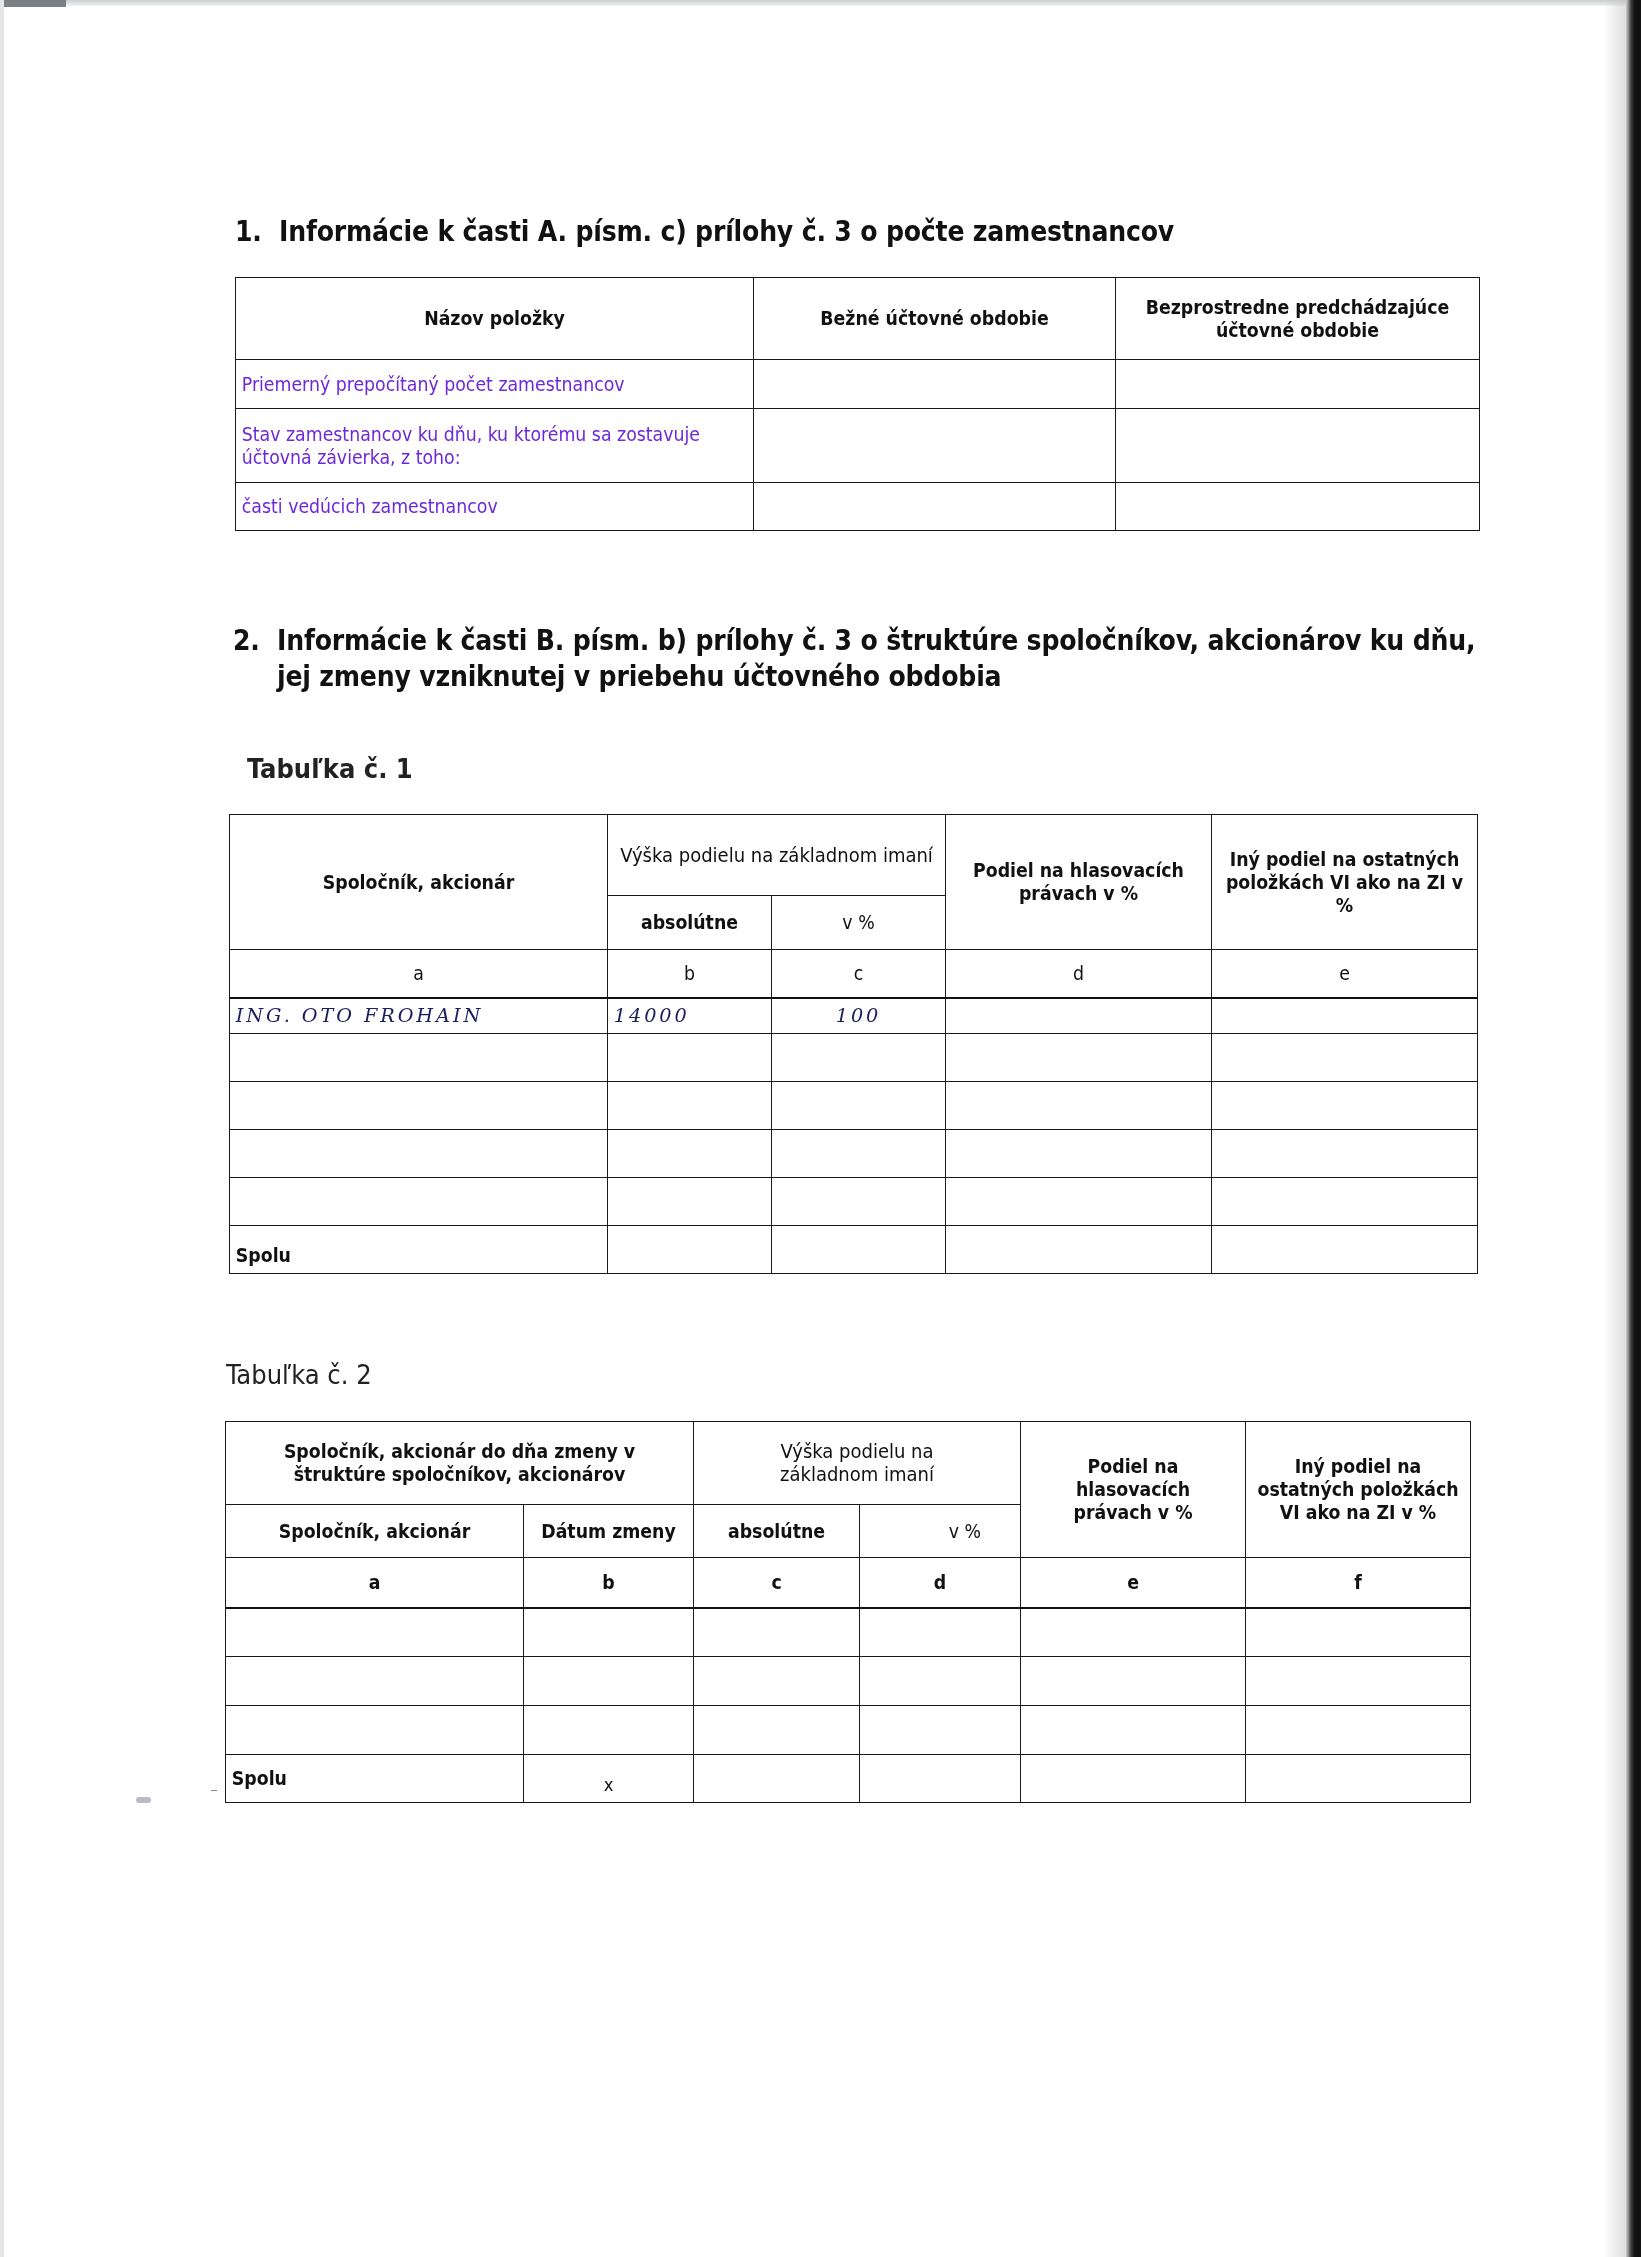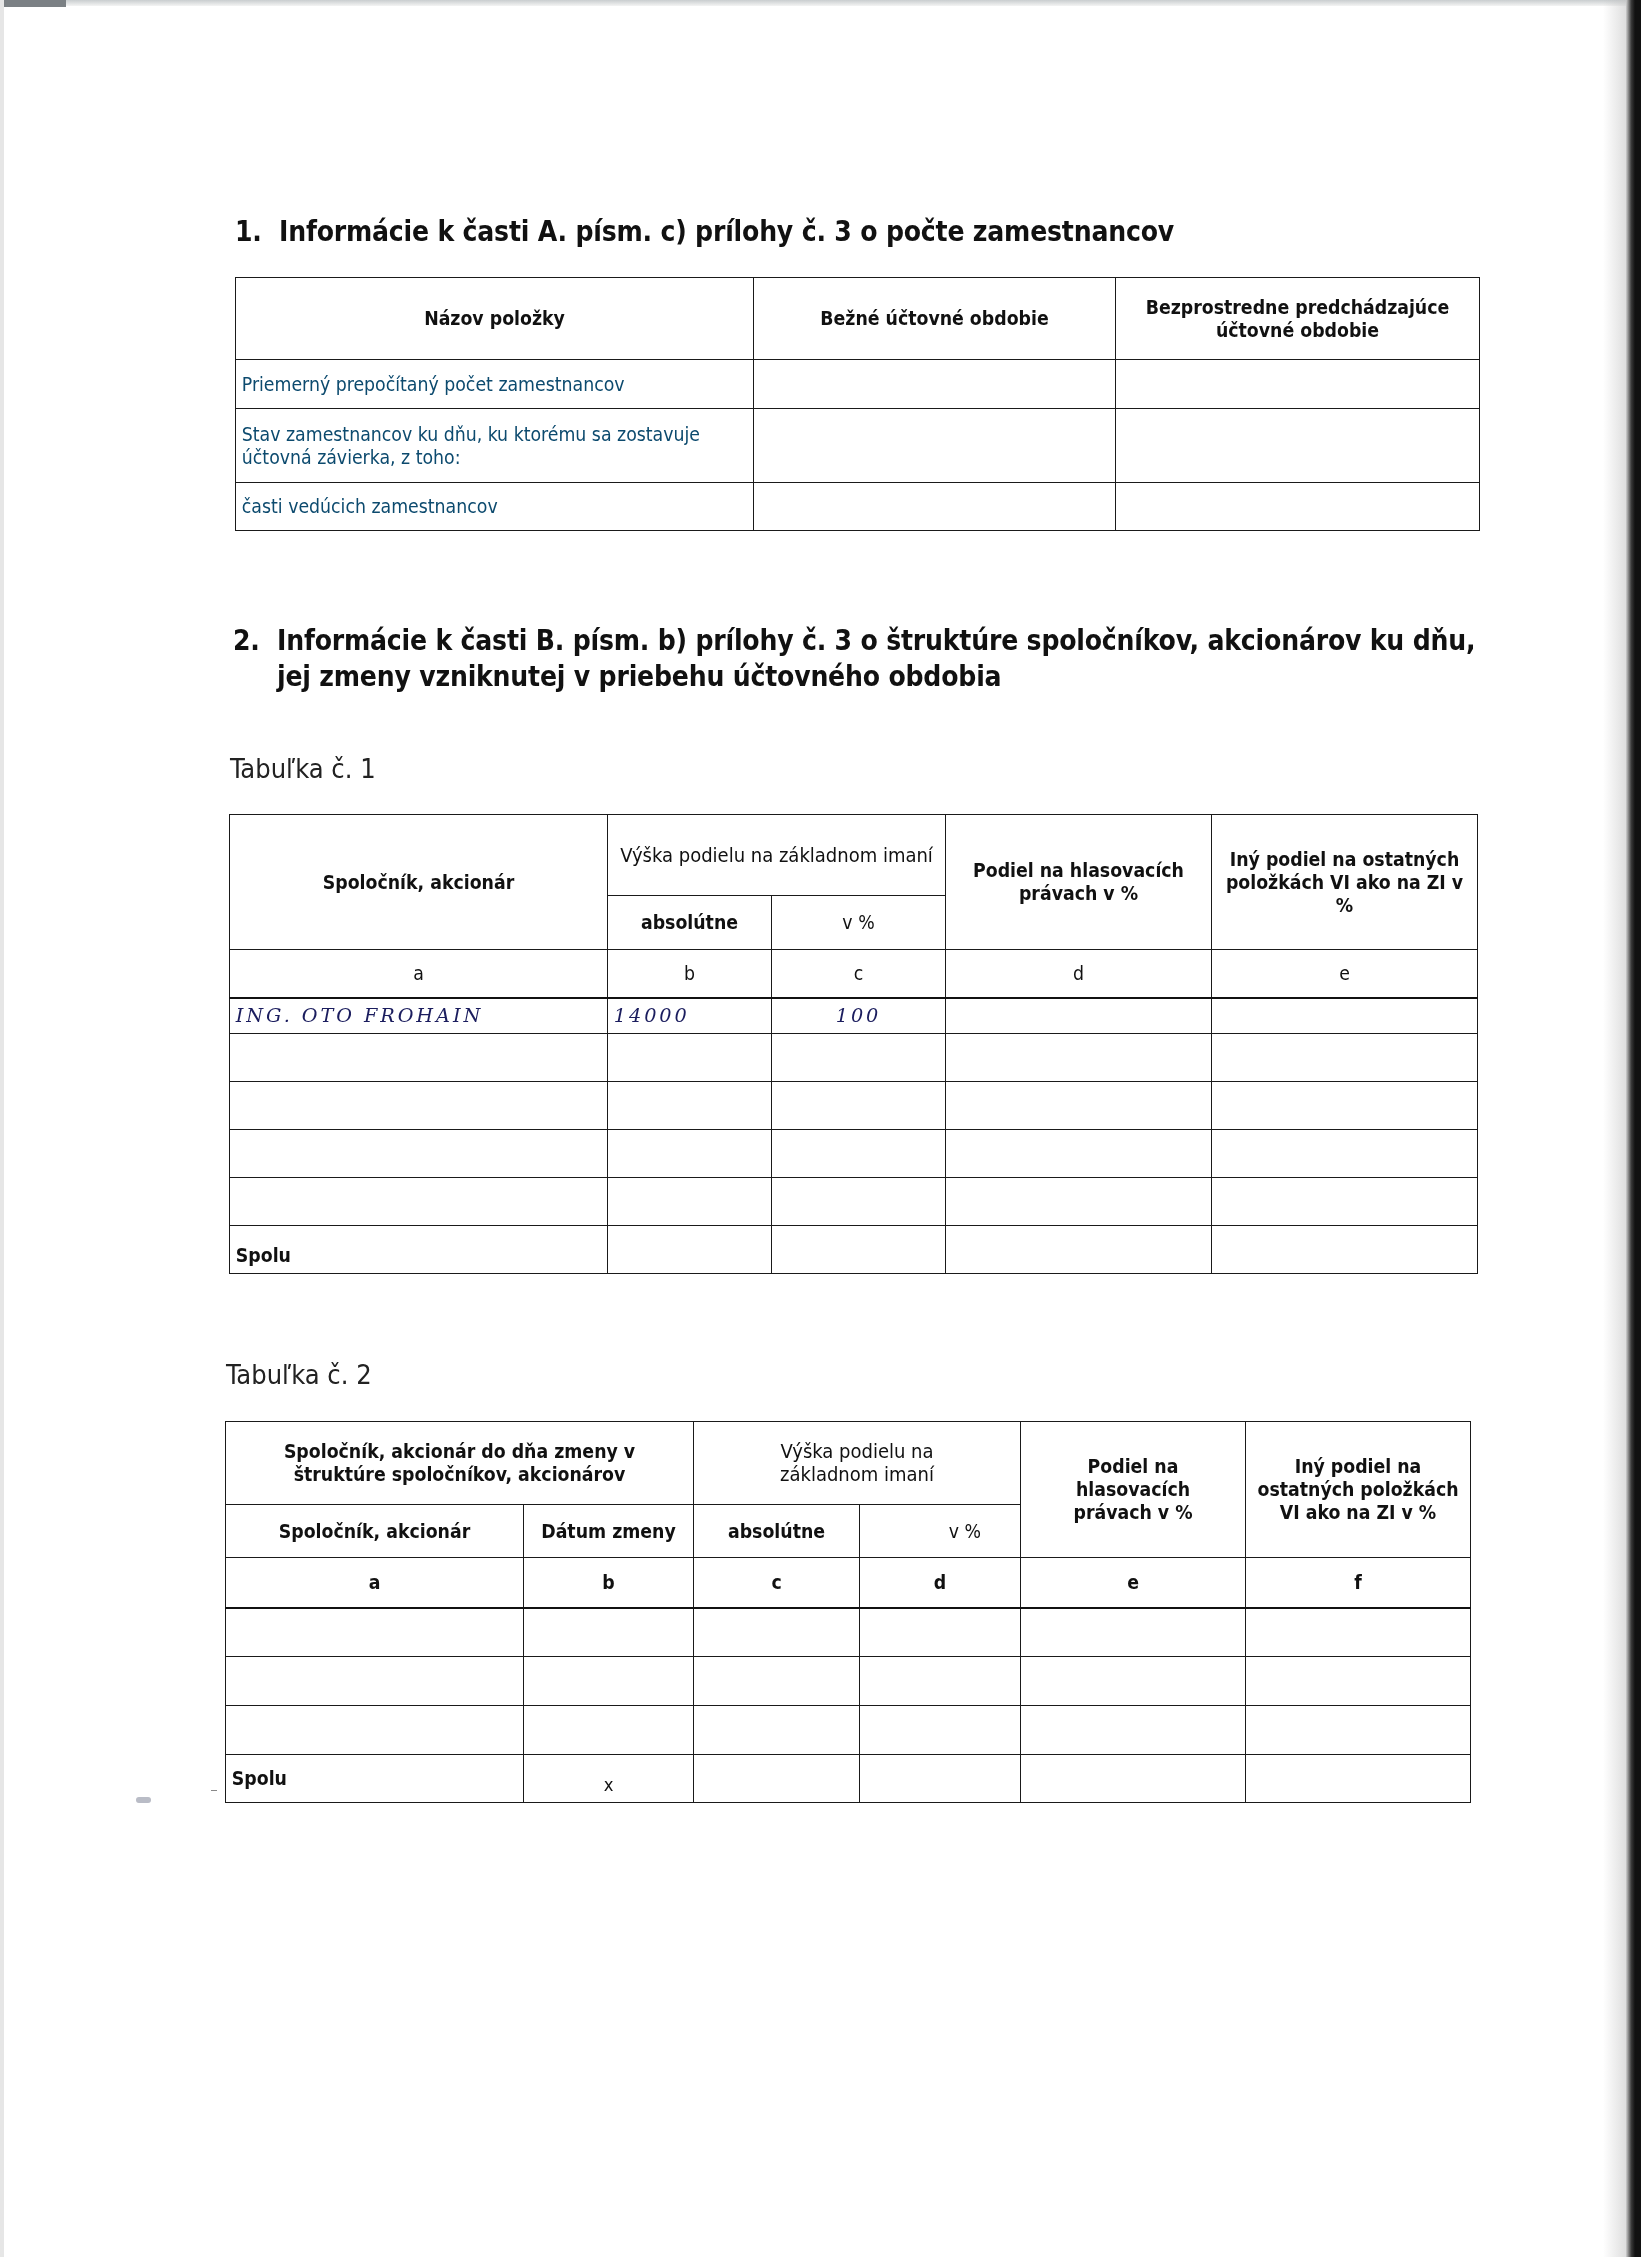--- a/index.html
+++ b/index.html
@@ -21,32 +21,32 @@
     background:#b9bcc6; border-radius:2.9px; }
   .dash-mark { position:absolute; left:211px; top:1790px; width:5.8px; height:1px; background:#888; }
 
   .heading { position:absolute; font-weight:bold; font-size:28px; line-height:36px; letter-spacing:-0.2px; margin:0; }
   .heading .num { display:inline-block; width:44px; }
   .h1 { left:235px; top:214px; }
   .h2 { left:233px; top:623px; width:1274px; }
   .h2 .line { display:block; white-space:nowrap; }
   .h2 .indent { padding-left:44px; }
   .caption { position:absolute; font-size:27px; color:#222; font-weight:normal; }
-  .cap1 { left:230px; top:753px; }
+  .cap1 { left:247px; top:753px;font-weight:bold; }
   .cap2 { left:226px; top:1359px; }
 
   table.grid { position:absolute; border-collapse:collapse; table-layout:fixed; }
   table.grid td, table.grid th {
     border:1.9px solid #1a1a1a; padding:0 5.8px; box-sizing:border-box;
     vertical-align:middle; text-align:center; font-size:19.3px; line-height:23px;
   }
   table.grid th { font-weight:bold; }
   table.grid td.left { text-align:left; padding-left:5.8px; }
   table.grid .thick-bottom { border-bottom:2.9px solid #111; }
-  .reg { font-weight:normal; font-size:18.3px; color:#0c4a6e; }
+  .reg { font-weight:normal; font-size:18.3px; color:#6d28d9; }
   .letter { font-weight:normal; font-size:20px; }
   .letter.b { font-weight:bold; }
   .spolu { font-weight:bold; font-size:20px; }
   .hand { font-family:"DejaVu Serif","Liberation Serif",serif; font-style:italic;
     color:#1b1d5e; font-size:33px; letter-spacing:2.9px; }
 
   #tA { left:235px; top:277px; width:1245px;border-radius:22px; }
   #t1 { left:229px; top:814px; width:1246px; }
   #t2 { left:225px; top:1421px; width:1246px; }
 </style>

